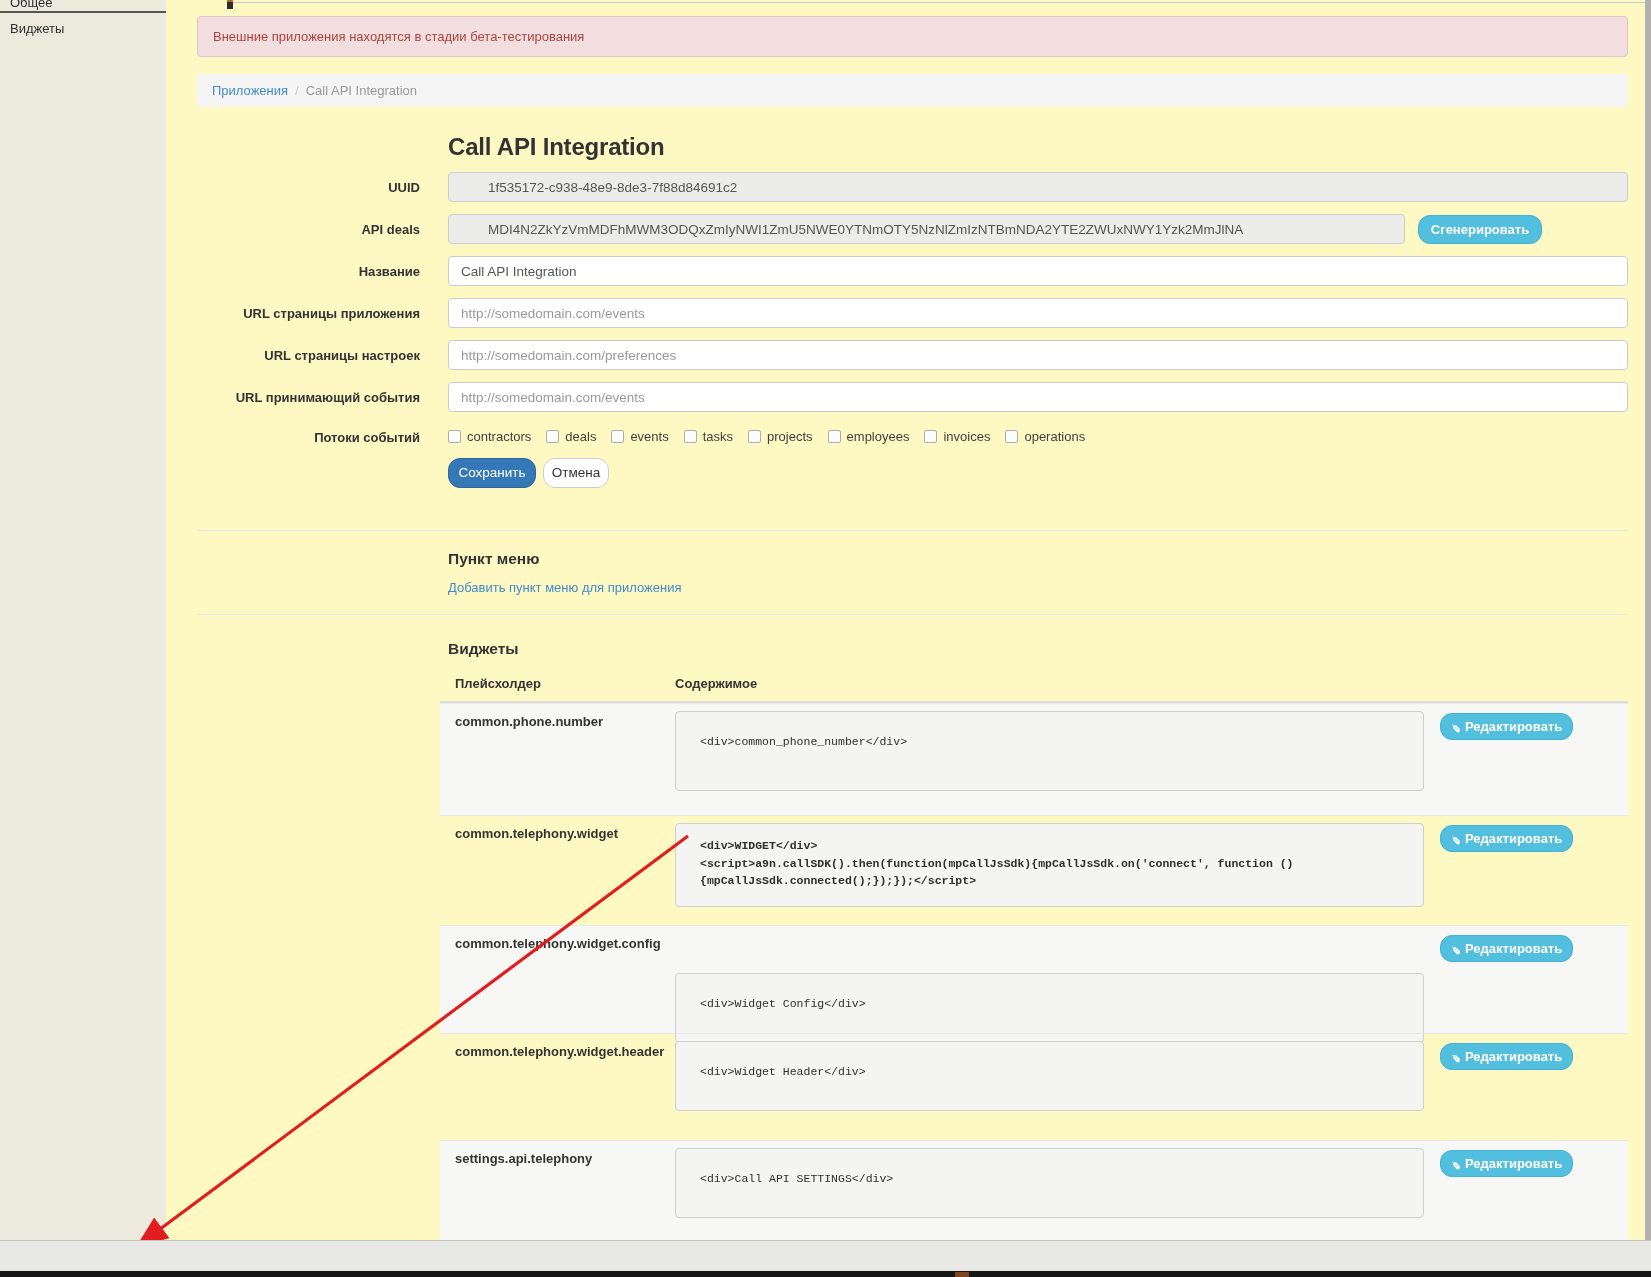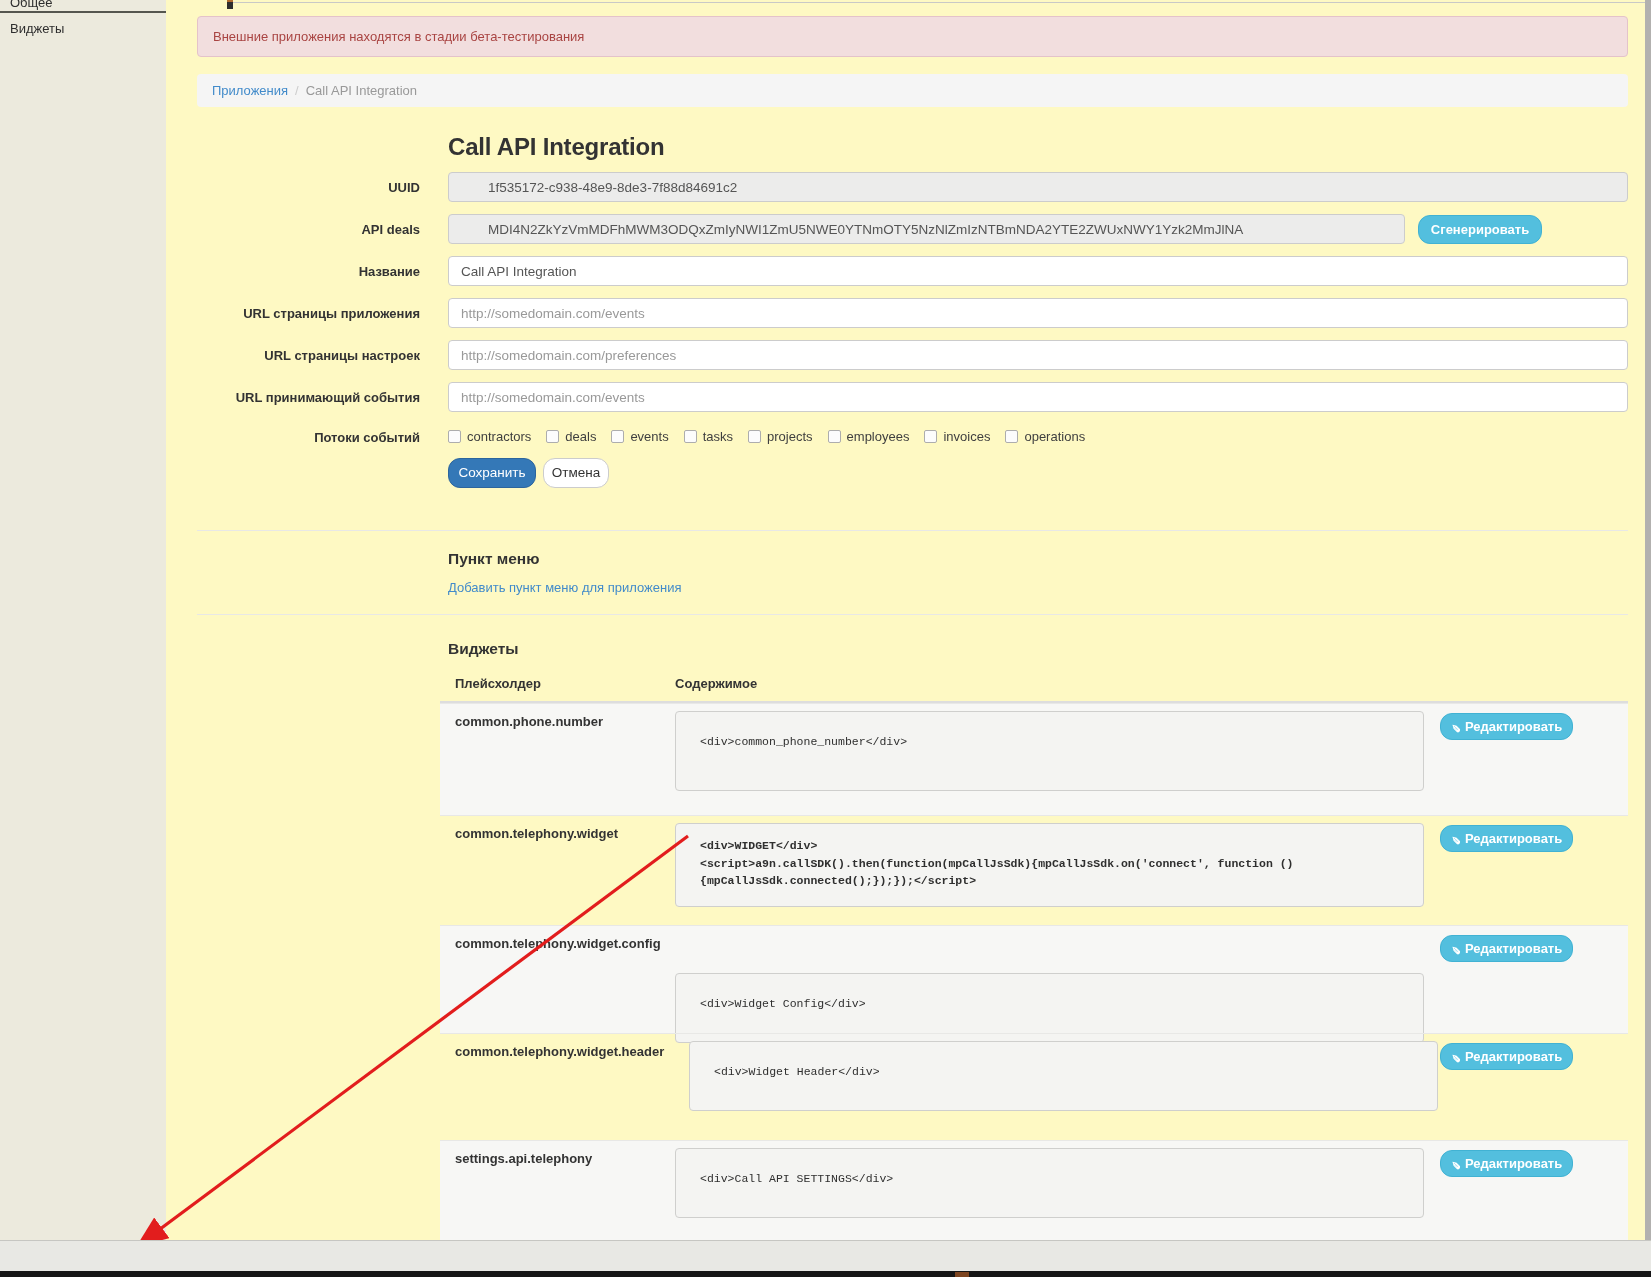--- a/index.html
+++ b/index.html
@@ -175,21 +175,21 @@
   </div>
 
   <div class="wrow odd" style="top:925px; height:108px;">
     <div class="ph">common.telephony.widget.config</div>
     <pre class="codebox" style="top:7px; height:70px;margin-top:40px;">&lt;div&gt;Widget Config&lt;/div&gt;</pre>
     <div class="btn btn-info btn-edit" style="top:9px;"><span class="pencil">✎</span><span>Редактировать</span></div>
   </div>
 
   <div class="wrow" style="top:1033px; height:107px;">
     <div class="ph">common.telephony.widget.header</div>
-    <pre class="codebox" style="top:7px; height:70px;margin-left:14px;">&lt;div&gt;Widget Header&lt;/div&gt;</pre>
+    <pre class="codebox" style="top:7px; height:70px;">&lt;div&gt;Widget Header&lt;/div&gt;</pre>
     <div class="btn btn-info btn-edit" style="top:9px;"><span class="pencil">✎</span><span>Редактировать</span></div>
   </div>
 
   <div class="wrow odd" style="top:1140px; height:100px;">
     <div class="ph">settings.api.telephony</div>
     <pre class="codebox" style="top:7px; height:70px;">&lt;div&gt;Call API SETTINGS&lt;/div&gt;</pre>
     <div class="btn btn-info btn-edit" style="top:9px;"><span class="pencil">✎</span><span>Редактировать</span></div>
   </div>
 
   <svg class="overlay" width="1651" height="1277">

